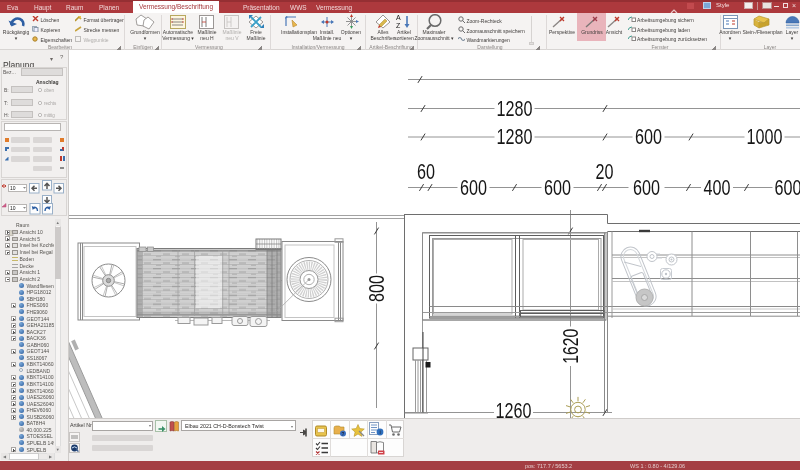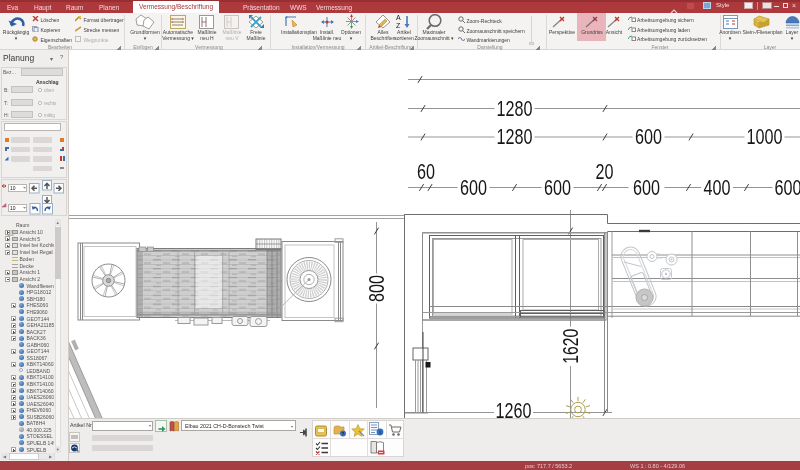--- a/index.html
+++ b/index.html
@@ -460,21 +460,21 @@
 <rect x="413" y="348" width="15" height="12" stroke="#666" fill="#fff"></rect>
 <path d="M415.5 360 V413 M418 360 V413 M420.5 360 V413" stroke="#9a9a9a"></path>
 <path d="M423 332 V413" stroke="#444"></path>
 <path d="M426.5 360 V412" stroke="#9a9a9a"></path>
 <rect x="425.5" y="362" width="5" height="5.5" fill="#1a1a1a" stroke="none"></rect>
 <path d="M404.5 413 H428" stroke="#8a8a8a"></path>
 </g>
 </svg>
   </div>
 <div id="lpanel" class="abs">
-  <div class="abs" style="left:3px;top:3px;font-size:8.5px;color:#3a3836;">Planung</div>
+  <div class="abs" style="left:3px;top:10px;font-size:8.5px;color:#3a3836;">Planung</div>
   <div class="abs" style="left:50px;top:5px;font-size:6px;color:#6a6664;">▾</div>
   <div class="abs" style="left:60px;top:4px;font-size:6px;color:#6a6664;">?</div>
 
   <div class="gbox" style="left:1px;top:17px;width:66px;height:53px;"></div>
   <div class="tiny" style="left:3px;top:19px;">Bez...</div>
   <div class="fld" style="left:21px;top:18px;width:42px;height:8px;"></div>
   <div class="tiny" style="left:36px;top:29px;font-weight:bold;color:#3a3836;">Anschlag</div>
   <div class="tiny" style="left:4px;top:37px;">B:</div>
     <div class="fld" style="left:11px;top:36px;width:22px;height:7px;"></div>
   <div class="tiny" style="left:4px;top:50px;">T:</div>

